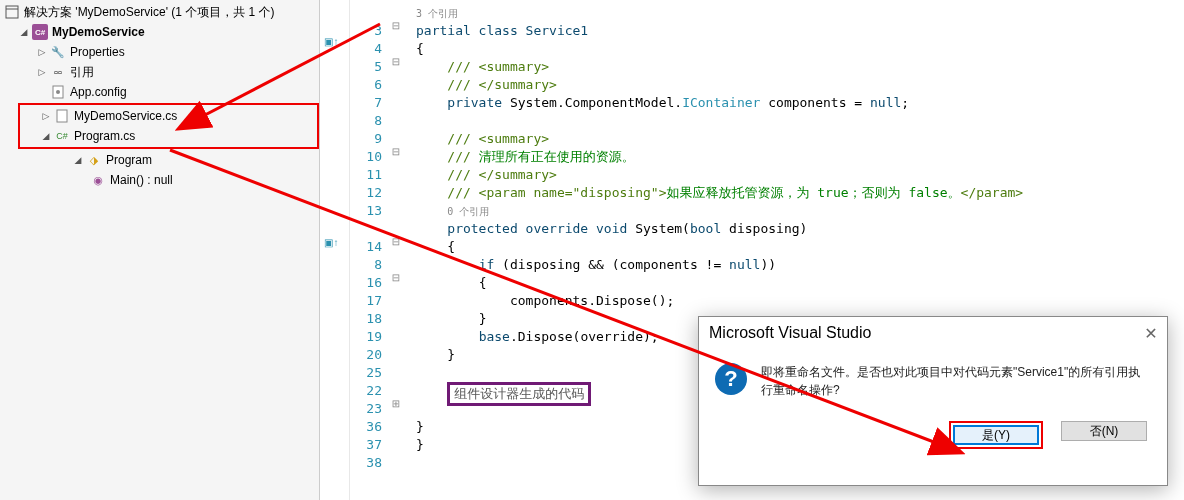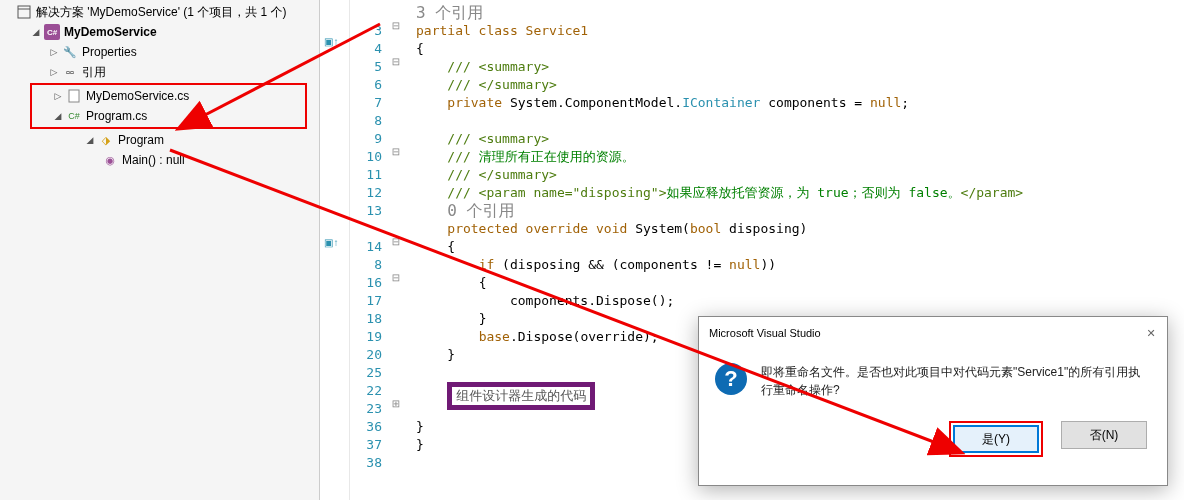--- a/index.html
+++ b/index.html
@@ -1,50 +1,50 @@
 <!DOCTYPE html>
 <html><head>
 <meta charset="utf-8">
 <style>
 * { margin: 0; padding: 0; box-sizing: border-box; }
 body { font-family: "Microsoft YaHei", "Segoe UI", sans-serif; font-size: 12px; background: #fff; width: 1184px; height: 500px; overflow: hidden; position: relative; }
 .container { display: flex; height: 500px; }
 .sidebar { width: 320px; background: #f5f5f5; border-right: 1px solid #ccc; overflow: hidden; }
-.tree { padding: 2px 12px; }
+.tree { padding: 2px 0; }
 .tree-item { display: flex; align-items: center; height: 20px; padding-left: 4px; cursor: default; white-space: nowrap; }
 .expander { width: 12px; height: 12px; display: inline-flex; align-items: center; justify-content: center; color: #555; font-size: 9px; margin-right: 2px; }
 .icon { width: 16px; height: 16px; display: inline-flex; align-items: center; justify-content: center; margin-right: 4px; font-size: 11px; }
 .bold { font-weight: bold; }
 .indent-0 { padding-left: 4px; }
 .indent-1 { padding-left: 18px; }
 .indent-2 { padding-left: 36px; }
 .indent-4 { padding-left: 72px; }
 .indent-5 { padding-left: 90px; }
 .red-box { border: 2px solid #e00; padding: 1px 2px; margin: 1px 0; }
 .editor { flex: 1; display: flex; background: #fff; position: relative; }
 .gutter { width: 30px; background: #fff; border-right: 1px solid #e8e8e8; }
 .margin { width: 18px; background: #fff; }
 .line-numbers { width: 40px; text-align: right; padding-right: 8px; color: #2b91af; font-family: Consolas, monospace; font-size: 13px; line-height: 18px; padding-top: 4px; }
 .code { flex: 1; font-family: Consolas, monospace; font-size: 13px; line-height: 18px; padding-top: 4px; padding-left: 8px; }
 .code-line { height: 18px; white-space: pre; }
-.refs { color: #888; font-size: 16px; }
-.kw { color: #a16207; }
+.refs { color: #888; font-size: 10px; }
+.kw { color: #0c4a6e; }
 .type { color: #2b91af; }
 .comment { color: #008000; }
 .xmldoc { color: #4d7c0f; }
-.region-box { border: 5px solid #701a75; padding: 0 4px; color: #555; display: inline-block; }
+.region-box { border: 3px solid #701a75; padding: 0 4px; color: #555; display: inline-block; }
 .fold { color: #888; font-size: 10px; display: inline-block; width: 12px; text-align: center; }
 .dialog { position: absolute; left: 698px; top: 316px; width: 470px; height: 170px; background: #fff; border: 1px solid #888; box-shadow: 0 4px 20px rgba(0,0,0,0.3); z-index: 100; }
-.dialog-title { height: 32px; display: flex; align-items: center; padding: 0 10px; font-size: 11px; position: relative; }
+.dialog-title { height: 32px; display: flex; align-items: center; padding: 0 10px; font-size: 16px; position: relative; }
 .dialog-close { position: absolute; right: 8px; top: 8px; width: 16px; height: 16px; display: flex; align-items: center; justify-content: center; color: #666; cursor: pointer; }
 .dialog-body { display: flex; padding: 14px 16px; gap: 14px; }
 .q-icon { width: 32px; height: 32px; border-radius: 50%; background: #0e6bb3; color: #fff; display: flex; align-items: center; justify-content: center; font-size: 22px; font-weight: bold; flex-shrink: 0; }
 .dialog-text { font-size: 12px; line-height: 18px; color: #222; }
 .dialog-buttons { display: flex; justify-content: flex-end; gap: 18px; padding: 8px 20px 14px; }
-.dlg-btn { min-width: 86px; height: 28px; border: 1px solid #adadad; background: #e1e1e1; font-size: 12px; cursor: pointer; font-family: inherit; }
+.dlg-btn { min-width: 86px; height: 20px; border: 1px solid #adadad; background: #e1e1e1; font-size: 12px; cursor: pointer; font-family: inherit; }
 .dlg-btn.primary { border: 2px solid #0078d7; background: #e5f1fb; }
 .btn-red-box { border: 2px solid #e00; padding: 2px; display: inline-block; }
 .arrow-svg { position: absolute; top: 0; left: 0; width: 1184px; height: 500px; pointer-events: none; z-index: 200; }
 .ln { height: 18px; }
 </style>
 </head>
 <body>
 
 <div class="container">
   <div class="sidebar">
@@ -65,20 +65,30 @@
       </div>
       <div class="tree-item indent-2">
         <span class="expander">▷</span>
         <span class="icon">🔧</span>
         <span>Properties</span>
       </div>
       <div class="tree-item indent-2">
         <span class="expander">▷</span>
         <span class="icon">▫▫</span>
         <span>引用</span>
+      </div>
+      <div class="tree-item indent-2">
+        <span class="expander"></span>
+        <span class="icon">
+          <svg width="14" height="14" viewBox="0 0 14 14">
+              <rect x="2" y="1" width="10" height="12" fill="#fff" stroke="#888"></rect>
+              <circle cx="7" cy="7" r="2" fill="#888"></circle>
+            </svg>
+        </span>
+        <span>App.config</span>
       </div>
       <div class="red-box" style="margin-left:18px;">
         <div class="tree-item" style="padding-left:18px;">
           <span class="expander">▷</span>
           <span class="icon">
             <svg width="14" height="14" viewBox="0 0 14 14">
                 <rect x="2" y="1" width="10" height="12" fill="#fff" stroke="#888"></rect>
               </svg>
           </span>
           <span>MyDemoService.cs</span>

